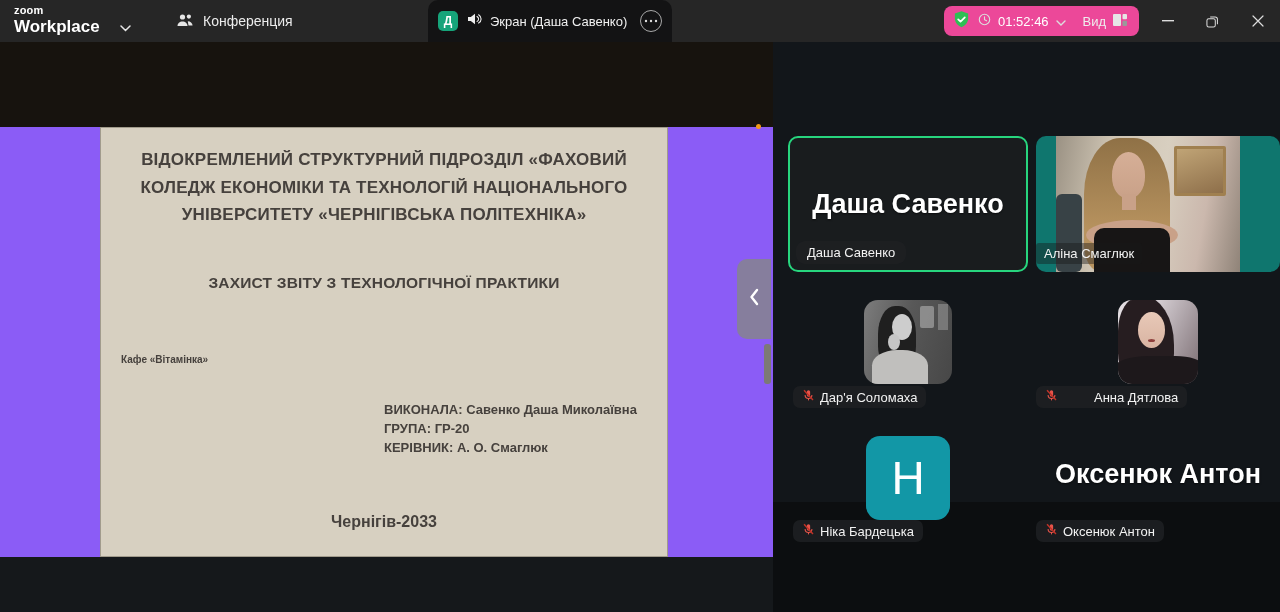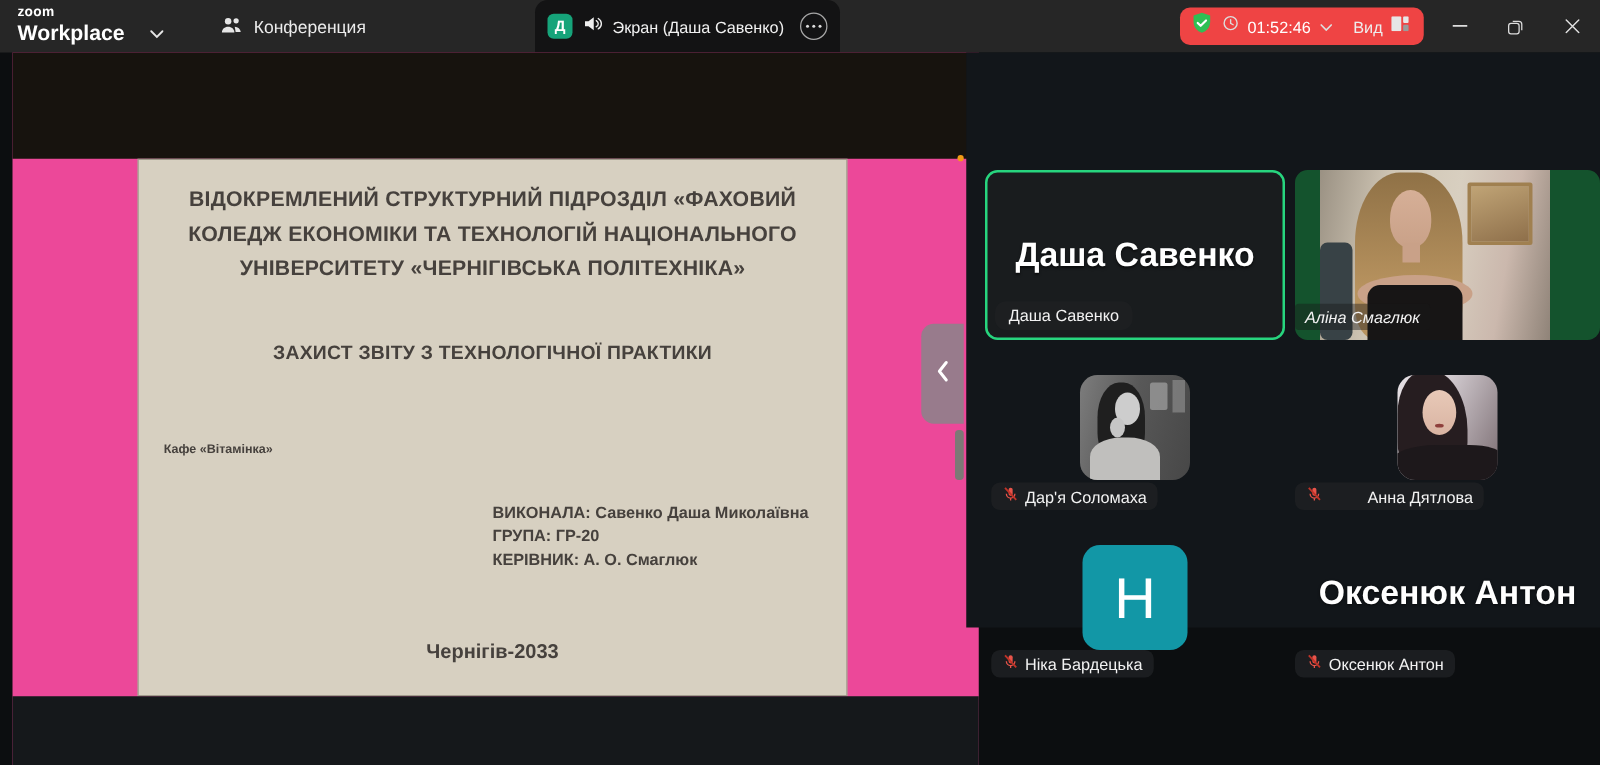--- a/index.html
+++ b/index.html
@@ -11,47 +11,47 @@
   .titlebar { position:absolute; left:0; top:0; width:1280px; height:42px; background:#262626; }
   .logo { position:absolute; left:14px; top:5px; color:#fff; line-height:1; }
   .logo-top { font-size:11px; font-weight:700; letter-spacing:.2px; }
   .logo-bottom { font-size:17px; font-weight:700; margin-top:2px; }
   .ws-chevron { position:absolute; left:120px; top:18px; }
   .conf-tab { position:absolute; left:162px; top:0; height:42px; display:flex; align-items:center; gap:9px; padding:16px 14px; color:#ececec; font-size:14px; cursor:default; }
   .share-tab { position:absolute; left:428px; top:0; width:244px; height:42px; background:#131314; border-radius:10px 10px 0 0; display:flex; align-items:center; gap:8px; padding:0 10px; }
   .share-avatar { width:20px; height:20px; border-radius:5px; background:#16a47a; color:#fff; font-size:12px; font-weight:700; display:flex; align-items:center; justify-content:center; flex:0 0 auto; }
   .share-label { color:#f0f0f0; font-size:13px; white-space:nowrap; overflow:hidden; flex:1 1 auto; }
   .more-circle { width:22px; height:22px; border:1.5px solid #a8a8a8; border-radius:50%; display:flex; align-items:center; justify-content:center; flex:0 0 auto; }
-  .status-pill { position:absolute; left:944px; top:6px; height:30px; background:#ef4444; border-radius:8px; display:flex; align-items:center; gap:7px; padding:0 12px 0 8px; }
+  .status-pill { position:absolute; left:944px; top:6px; height:30px; background:#ec4899; border-radius:8px; display:flex; align-items:center; gap:7px; padding:0 12px 0 8px; }
   .timer-text { color:#fff; font-size:13px; }
   .view-label { color:#eee; font-size:13px; margin-left:10px; }
   .win-controls { position:absolute; right:0; top:0; height:42px; display:flex; }
   .win-btn { width:45px; height:42px; display:flex; align-items:center; justify-content:center; }
 
   
-  .share-area { position:absolute; left:10px; top:42px; width:773px; height:570px; background:#ec4899; }
+  .share-area { position:absolute; left:0; top:42px; width:773px; height:570px; background:#8b5cf6; }
   .share-topband { position:absolute; left:0; top:0; width:773px; height:85px; background:#17130e; }
   .share-bottomband { position:absolute; left:0; top:515px; width:773px; height:55px; background:#15181b; }
   .orange-dot { position:absolute; left:756px; top:82px; width:5px; height:5px; border-radius:50%; background:#f29a16; }
   .slide { position:absolute; left:100px; top:85px; width:568px; height:430px; background:#d7d0c1; border:1px solid rgba(95,90,75,.45); color:#46413d; }
   .slide-title { position:absolute; left:32px; right:32px; top:18px; text-align:center; font-size:17px; font-weight:700; line-height:1.62; letter-spacing:.2px; }
   .slide-subtitle { position:absolute; left:20px; right:20px; top:146px; text-align:center; font-size:15.5px; font-weight:700; letter-spacing:.2px; }
   .slide-topic { position:absolute; left:20px; right:20px; top:226px; text-align:left; font-size:10px; font-weight:700; }
   .slide-credits { position:absolute; left:283px; top:273px; font-size:13px; font-weight:700; line-height:1.46; }
   .slide-footer { position:absolute; left:20px; right:20px; top:385px; text-align:center; font-size:16px; font-weight:700; }
 
   
   .collapse-handle { position:absolute; left:737px; top:259px; width:34px; height:80px; background:rgba(133,134,137,.82); border-radius:10px 0 0 10px; display:flex; align-items:center; justify-content:center; }
   .scroll-thumb { position:absolute; left:764px; top:344px; width:7px; height:40px; border-radius:3px; background:#7c7976; }
 
   
   .sidebar { position:absolute; left:773px; top:42px; width:507px; height:460px; background:#12161a; }
   .tile { position:absolute; border-radius:10px; }
   .t1 { left:15px; top:94px; width:240px; height:136px; background:#191c1e; border:2px solid #27d57e; display:flex; align-items:center; justify-content:center; }
-  .t2 { left:263px; top:94px; width:244px; height:136px; background:#14532d; overflow:hidden;font-style:italic; }
+  .t2 { left:263px; top:94px; width:244px; height:136px; background:#0f766e; overflow:hidden; }
   .t3 { left:15px; top:238px; width:240px; height:136px; }
   .t4 { left:263px; top:238px; width:244px; height:136px; }
   .t5 { left:15px; top:382px; width:240px; height:136px; }
   .t6 { left:263px; top:382px; width:244px; height:136px; }
   .big-name { color:#fff; font-size:27px; font-weight:700; text-shadow:0 1px 2px rgba(0,0,0,.6); white-space:nowrap; }
   .t6 .big-name { position:absolute; left:0; right:0; top:35px; text-align:center; }
   .name-label { position:absolute; display:flex; align-items:center; gap:5px; background:rgba(30,32,34,.88); color:#f2f2f2; font-size:13px; border-radius:7px; padding:3px 9px; white-space:nowrap; }
   .t1 .name-label { left:6px; bottom:6px; border-radius:9px; padding:4px 11px; }
   .t2 .name-label { left:0; bottom:8px; background:rgba(25,25,25,.42); border-radius:3px; padding:3px 8px; }
   .t3 .name-label { left:5px; top:106px; }

